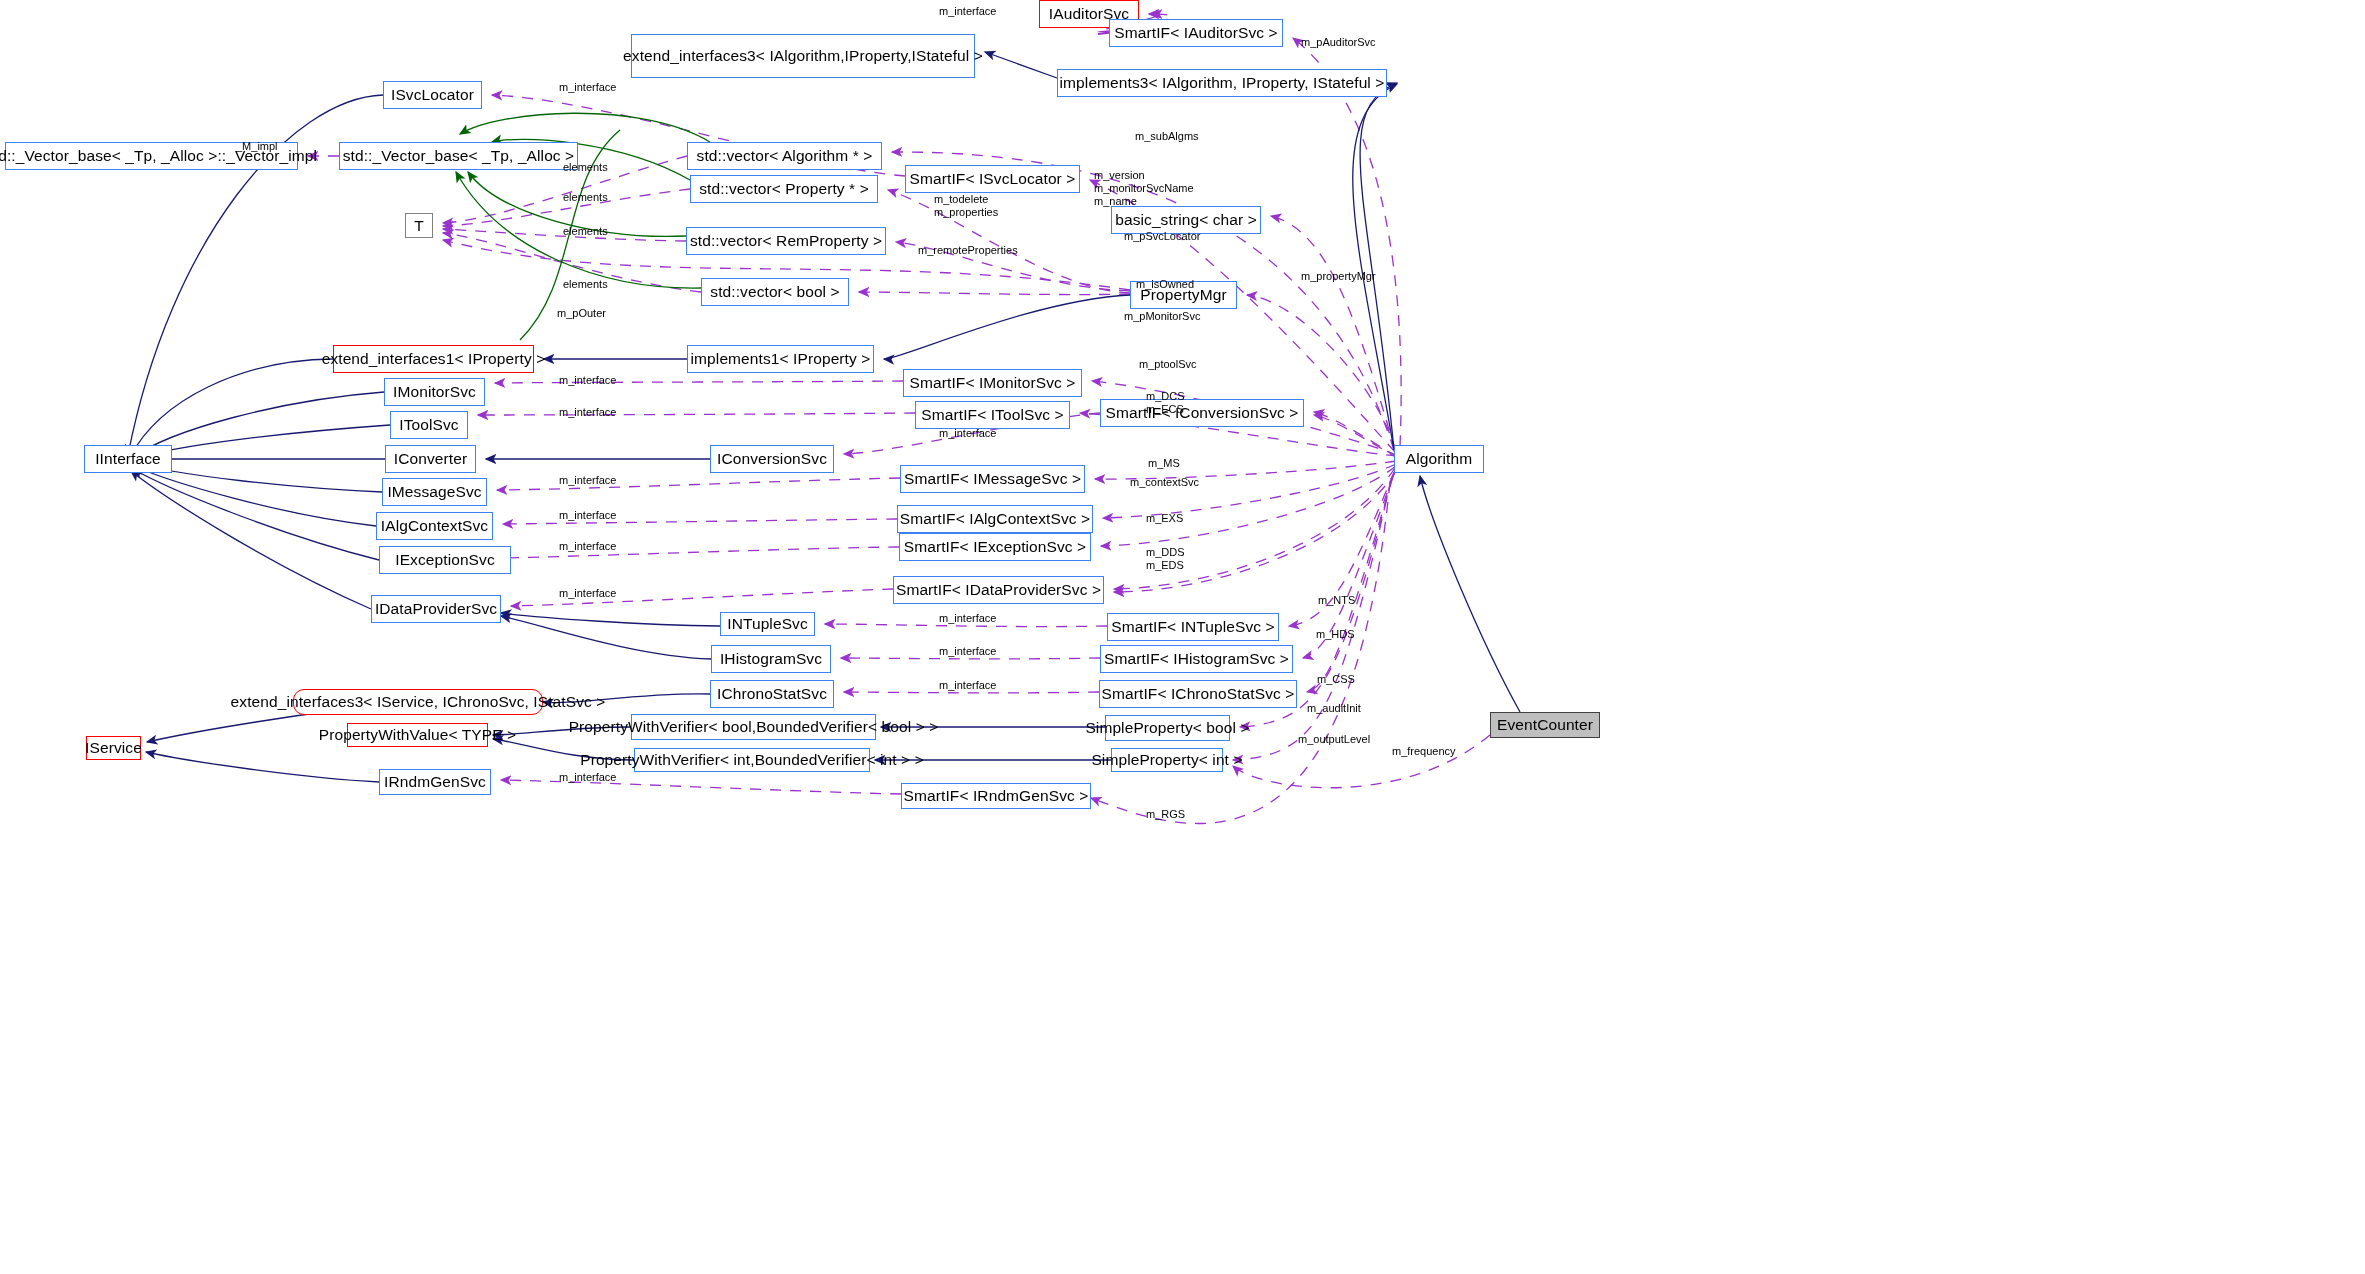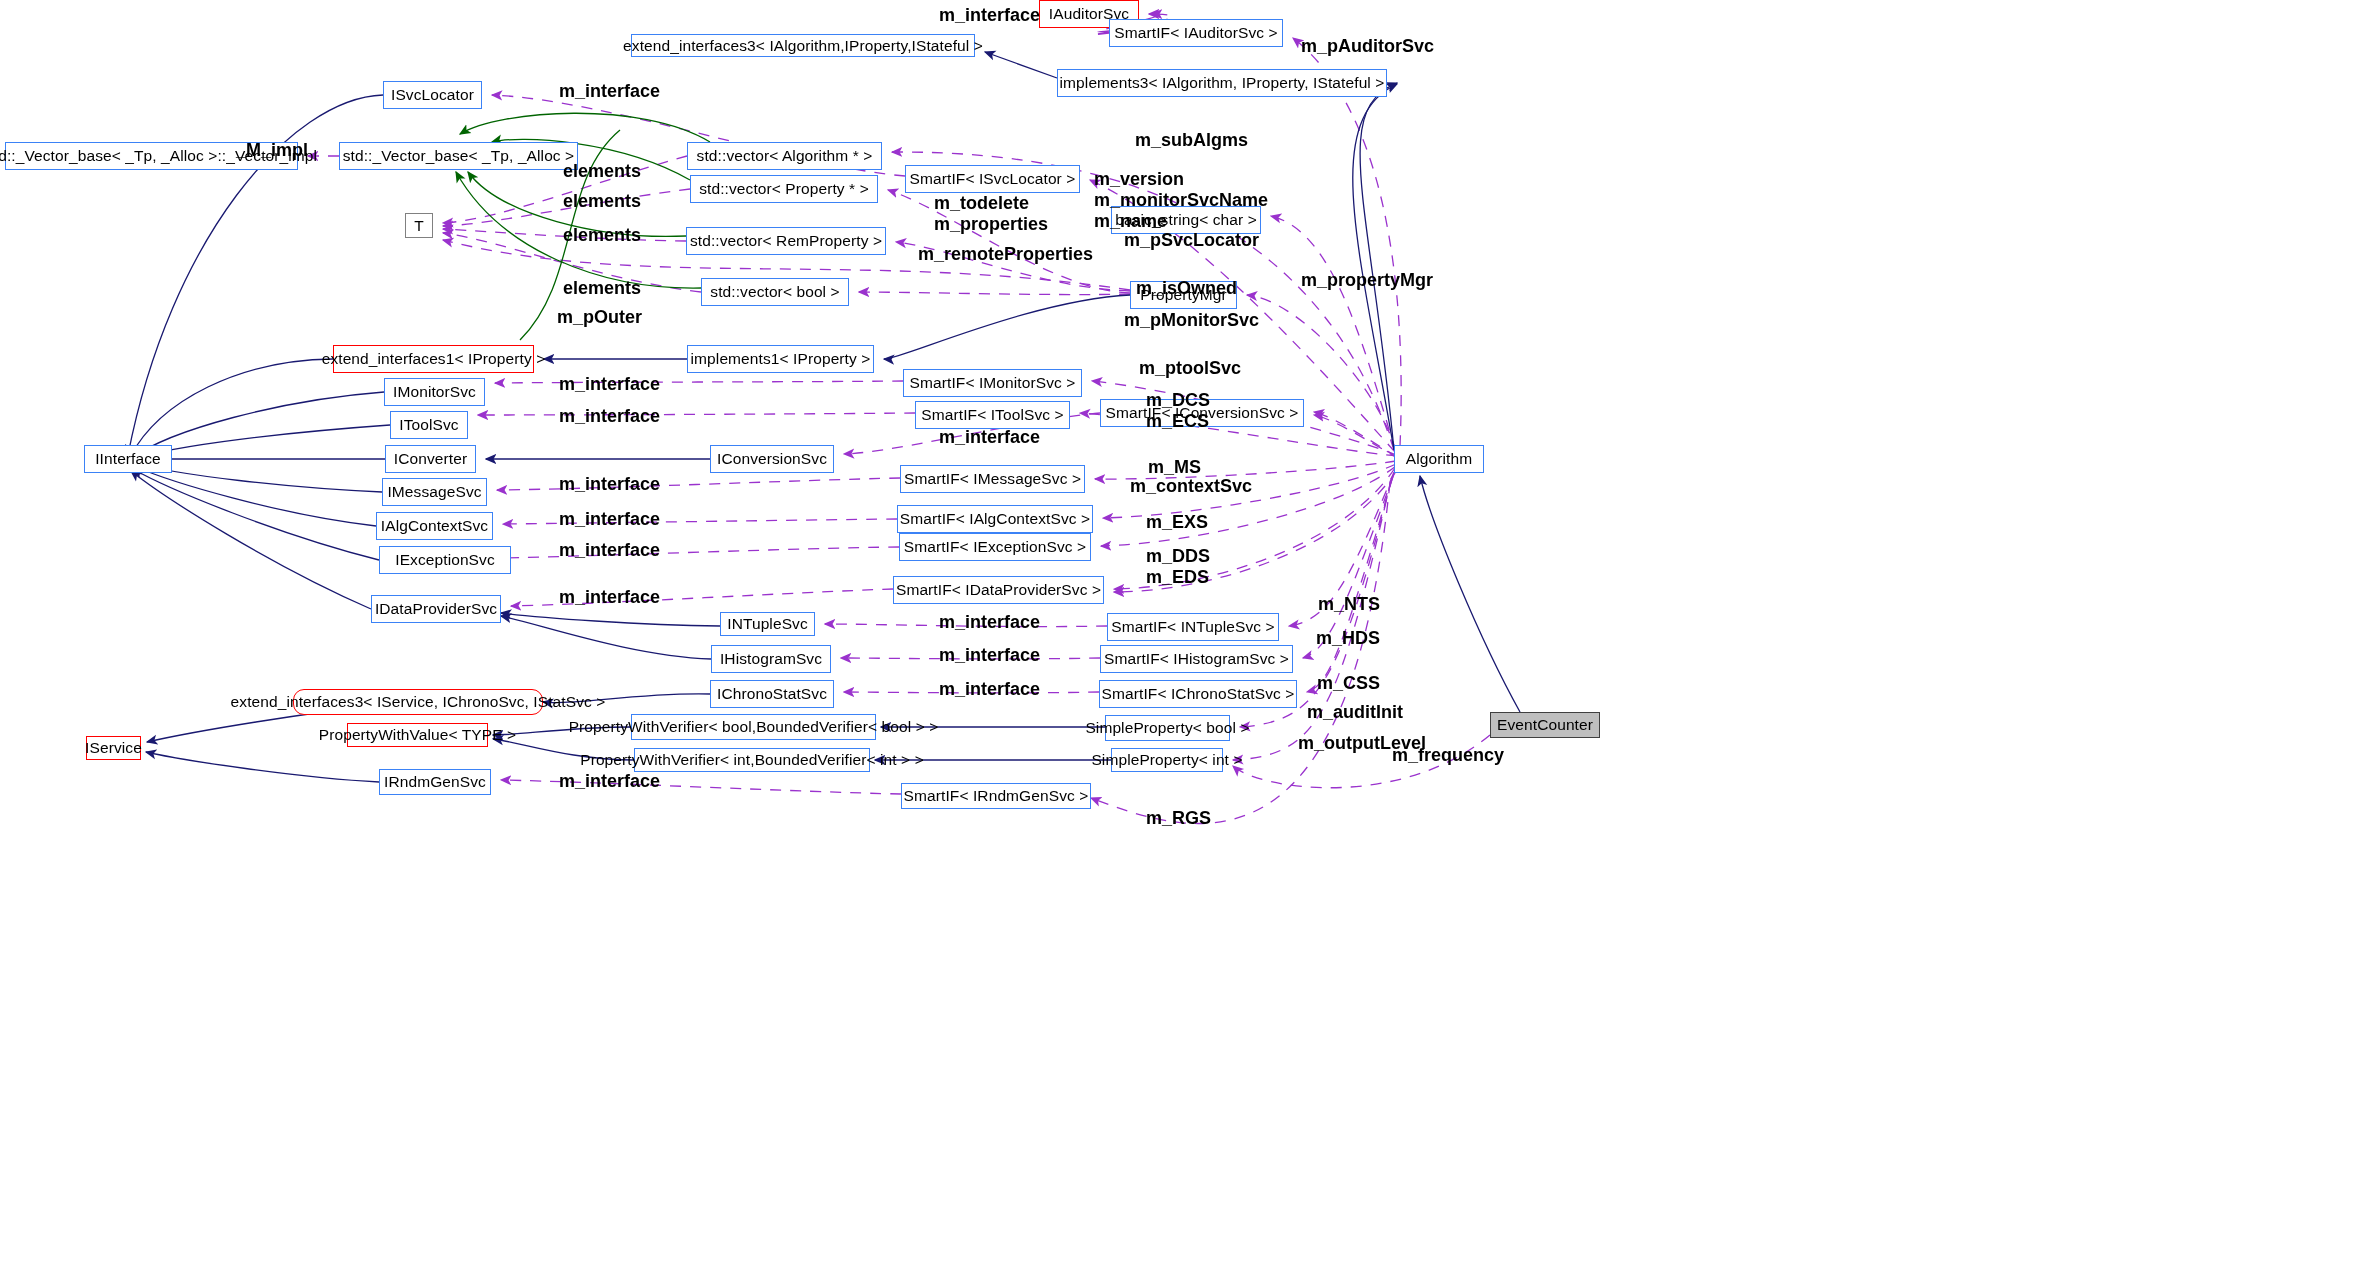--- a/index.html
+++ b/index.html
@@ -38,26 +38,25 @@
     white-space: nowrap;
     padding: 0 7px;
     z-index: 5;
     letter-spacing: 0.1px;
   }
   .node.red    { border-color: #ff0000; }
   .node.gray   { border-color: #808080; }
   .node.filled { background: #bfbfbf; border-color: #404040; }
   .elabel {
     position: absolute;
-    font-size: 18px;
+    font-size: 11px;
     color: #000000;
     white-space: pre;
     line-height: 1.18;
     z-index: 6;
-    font-weight: bold;
   }
 </style>
 </head>
 <body>
 
 <div id="canvas">
 
   <svg class="edges" viewBox="0 0 2365 1274" xmlns="http://www.w3.org/2000/svg">
     <defs>
       <marker id="ahU" markerWidth="9" markerHeight="9" refX="8" refY="4.5" orient="auto" markerUnits="strokeWidth">
@@ -222,21 +221,21 @@
 
         <path d="M701,288 C600,290 500,250 456,172" marker-end="url(#ahT)"></path>
 
         <path d="M620,130 C560,180 580,280 520,340" stroke-dasharray="0"></path>
       </g>
     </g>
   </svg>
 
   <div>
       <div class="node red" style="left: 1039px; top: 0px; width: 100px; height: 28px;">IAuditorSvc</div>
-      <div class="node" style="left: 631px; top: 34px; width: 344px; height: 23px;">extend_interfaces3&lt; IAlgorithm,IProperty,IStateful &gt;</div>
+      <div class="node" style="left: 631px; top: 34px; width: 344px; height: 44px;">extend_interfaces3&lt; IAlgorithm,IProperty,IStateful &gt;</div>
       <div class="node" style="left: 1109px; top: 19px; width: 174px; height: 28px;">SmartIF&lt; IAuditorSvc &gt;</div>
       <div class="node" style="left: 1057px; top: 69px; width: 330px; height: 28px;">implements3&lt; IAlgorithm, IProperty, IStateful &gt;</div>
       <div class="node" style="left: 383px; top: 81px; width: 99px; height: 28px;">ISvcLocator</div>
       <div class="node" style="left: 5px; top: 142px; width: 293px; height: 28px;">std::_Vector_base&lt; _Tp, _Alloc &gt;::_Vector_impl</div>
       <div class="node" style="left: 339px; top: 142px; width: 239px; height: 28px;">std::_Vector_base&lt; _Tp, _Alloc &gt;</div>
       <div class="node" style="left: 687px; top: 142px; width: 195px; height: 28px;">std::vector&lt; Algorithm * &gt;</div>
       <div class="node" style="left: 905px; top: 165px; width: 175px; height: 28px;">SmartIF&lt; ISvcLocator &gt;</div>
       <div class="node" style="left: 690px; top: 175px; width: 188px; height: 28px;">std::vector&lt; Property * &gt;</div>
       <div class="node" style="left: 1111px; top: 206px; width: 150px; height: 28px;">basic_string&lt; char &gt;</div>
       <div class="node gray" style="left: 405px; top: 213px; width: 28px; height: 25px;">T</div>

